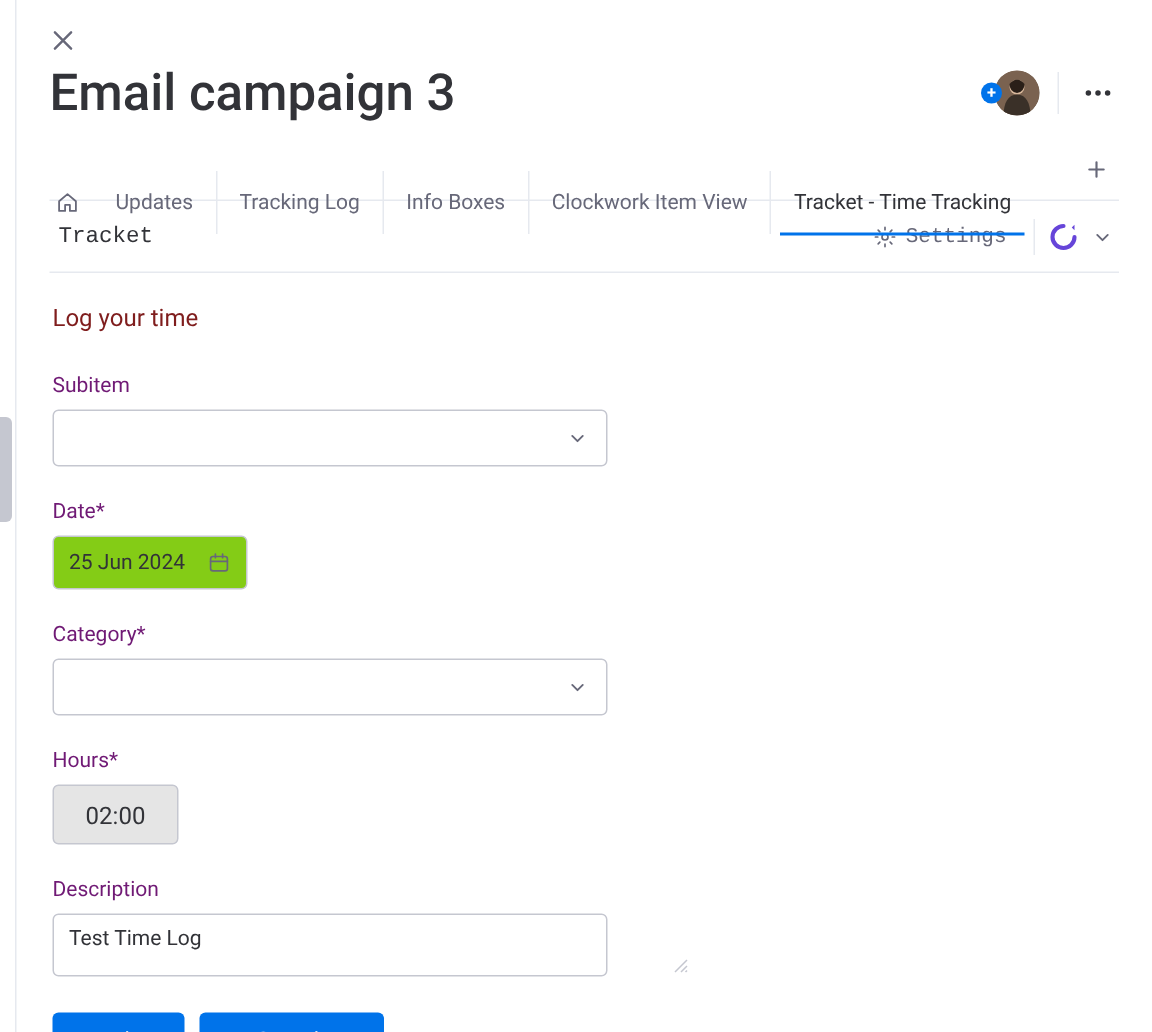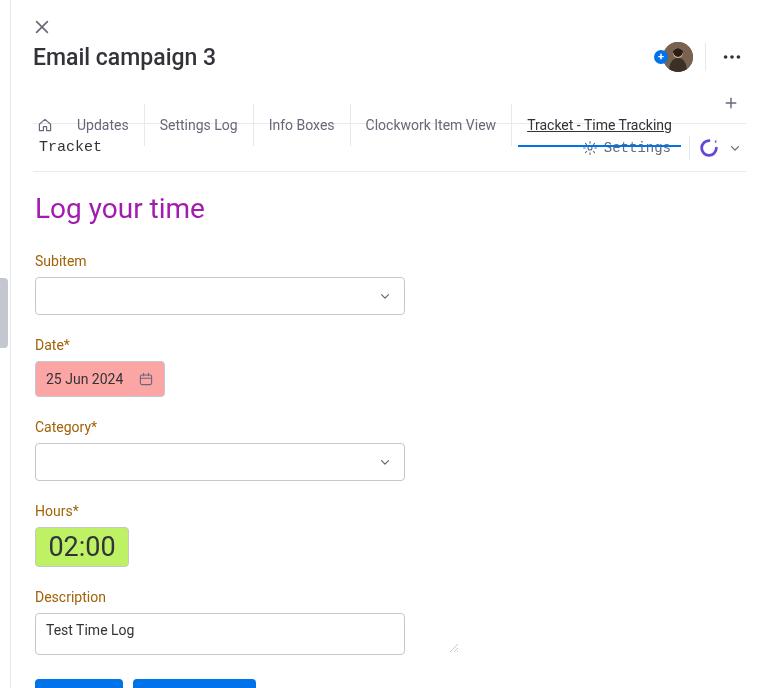--- a/index.html
+++ b/index.html
@@ -38,21 +38,21 @@
       color: #676879;
       cursor: pointer;
     }
     .title-row {
       display: flex;
       align-items: center;
       justify-content: space-between;
       margin-bottom: 10px;
     }
     .title {
-      font-size: 23px;
+      font-size: 34px;
       font-weight: 500;
       color: #323338;
     }
     .title-actions {
       display: flex;
       align-items: center;
       gap: 12px;
     }
     .avatar-wrap {
       position: relative;
@@ -113,21 +113,20 @@
       color: #676879;
       border-right: 1px solid #e6e9ef;
       cursor: pointer;
       gap: 24px;
       margin-top: 44px;
     }
     .tab:first-child { padding-left: 4px; }
     .tab.active {
       color: #323338;
       position: relative;
-      text-decoration: underline;
     }
     .tab.active::after {
       content: "";
       position: absolute;
       left: 6px;
       right: 6px;
       bottom: -1px;
       height: 2px;
       background: #0073ea;
     }
@@ -183,31 +182,31 @@
     .app-logo {
       width: 22px;
       height: 22px;
       color: #6645d9;
     }
     .form {
       padding: 20px 6px 0 2px;
       max-width: 400px;
     }
     .form h2 {
-      font-size: 28px;
+      font-size: 16px;
       font-weight: 400;
-      color: #a21caf;
+      color: #7f1d1d;
       margin-bottom: 28px;
     }
     .field {
       margin-bottom: 22px;
     }
     .field-label {
       font-size: 14px;
-      color: #a16207;
+      color: #701a75;
       margin-bottom: 8px;
       display: block;
     }
     .select {
       width: 370px;
       height: 38px;
       border: 1px solid #c5c7d0;
       border-radius: 4px;
       display: flex;
       align-items: center;
@@ -223,34 +222,34 @@
       width: 130px;
       height: 36px;
       border: 1px solid #c5c7d0;
       border-radius: 4px;
       display: flex;
       align-items: center;
       justify-content: space-between;
       padding: 0 10px;
       cursor: pointer;
       font-size: 14px;
-      background: #fca5a5;
+      background: #84cc16;
     }
     .hours-input {
-      width: 94px;
+      width: 84px;
       height: 40px;
       border: 1px solid #c5c7d0;
       border-radius: 4px;
-      font-size: 27px;
+      font-size: 16px;
       text-align: center;
       display: flex;
       align-items: center;
       justify-content: center;
       cursor: text;
-      background: #bef264;
+      background: #e5e5e5;
     }
     .textarea {
       width: 370px;
       height: 42px;
       border: 1px solid #c5c7d0;
       border-radius: 4px;
       padding: 8px 10px;
       font-size: 14px;
       resize: both;
       font-family: inherit;
@@ -329,21 +328,21 @@
   </div>
 
   <div class="tabs">
     <div class="tab">
       <svg viewBox="0 0 20 20" width="16" height="16">
           <path d="M3 9 L10 3 L17 9 V17 H12 V12 H8 V17 H3 Z" fill="none" stroke="#676879" stroke-width="1.5" stroke-linejoin="round"></path>
         </svg>
       <span>Updates</span>
     </div>
     <div class="tab">
-      <span>Settings Log</span>
+      <span>Tracking Log</span>
     </div>
     <div class="tab">
       <span>Info Boxes</span>
     </div>
     <div class="tab">
       <span>Clockwork Item View</span>
     </div>
     <div class="tab active last-border-none">
       <span>Tracket - Time Tracking</span>
     </div>

